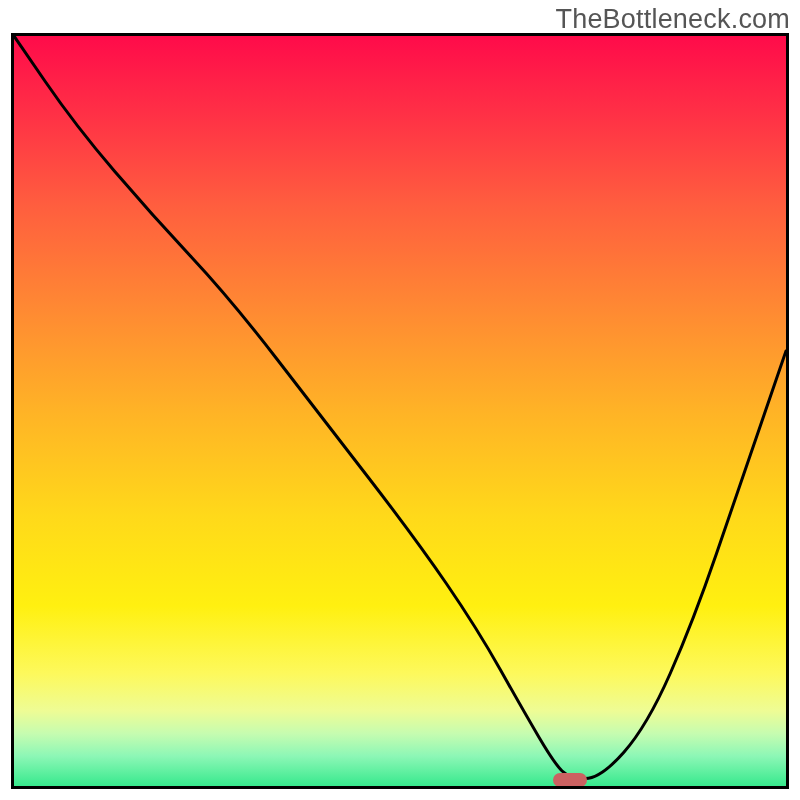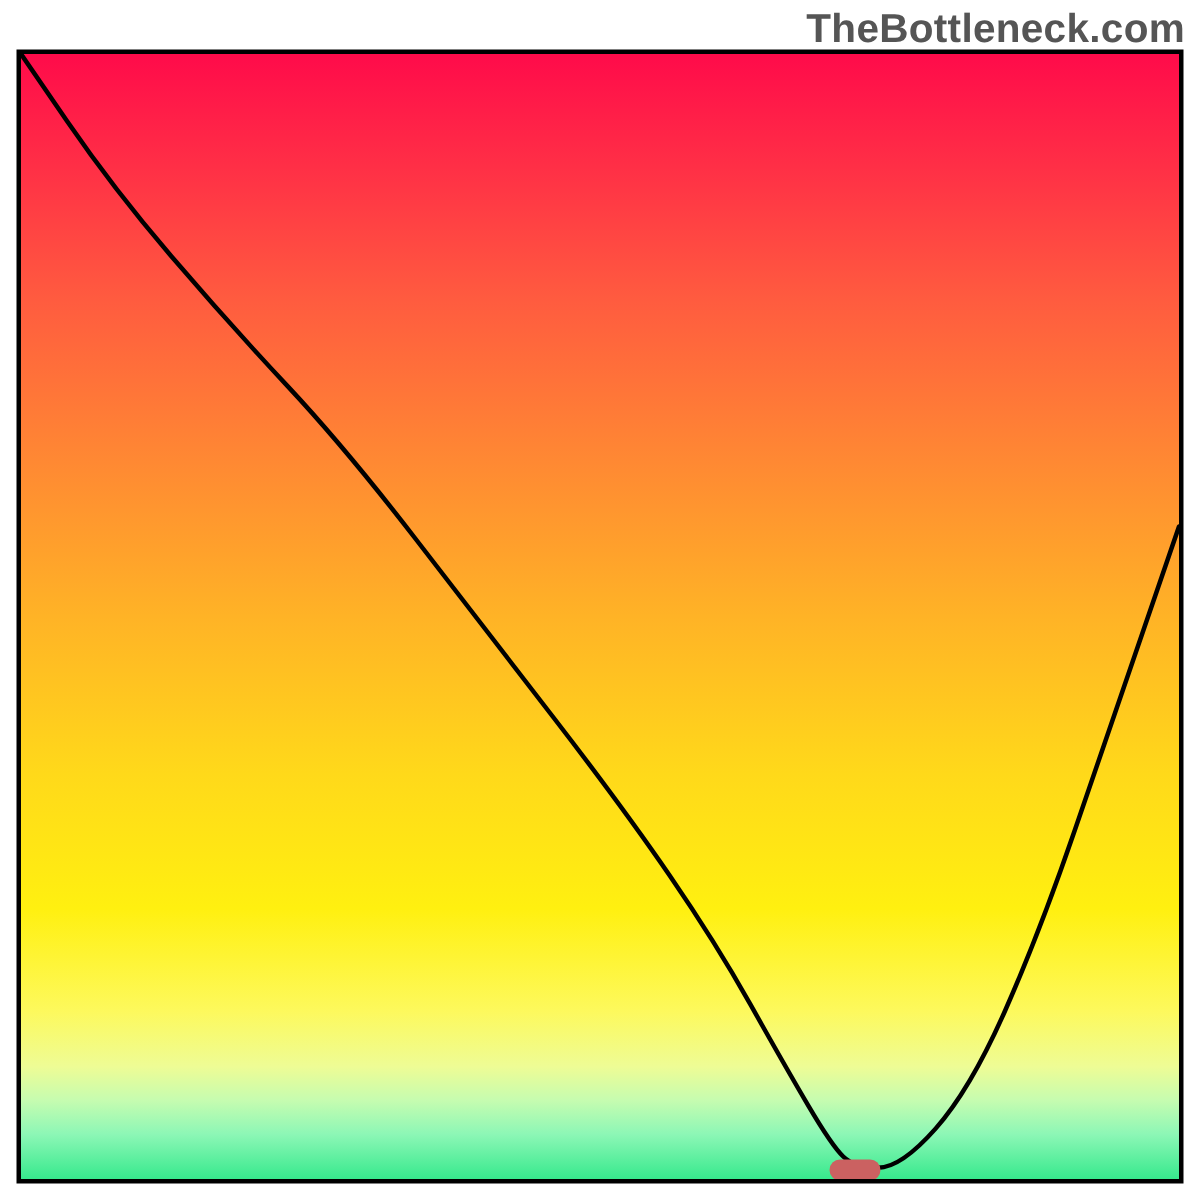--- a/index.html
+++ b/index.html
@@ -14,21 +14,21 @@
   .stage {
     position: relative;
     width: 800px;
     height: 800px;
   }
   .watermark {
     position: absolute;
     top: 4px;
     right: 10px;
     font-size: 27px;
-    font-weight: 700;
+    font-weight: 400;
     color: #555555;
     letter-spacing: 0.2px;
   }
   .plot-frame {
     position: absolute;
     left: 11px;
     top: 33px;
     width: 778px;
     height: 756px;
     border: 3px solid #000000;

